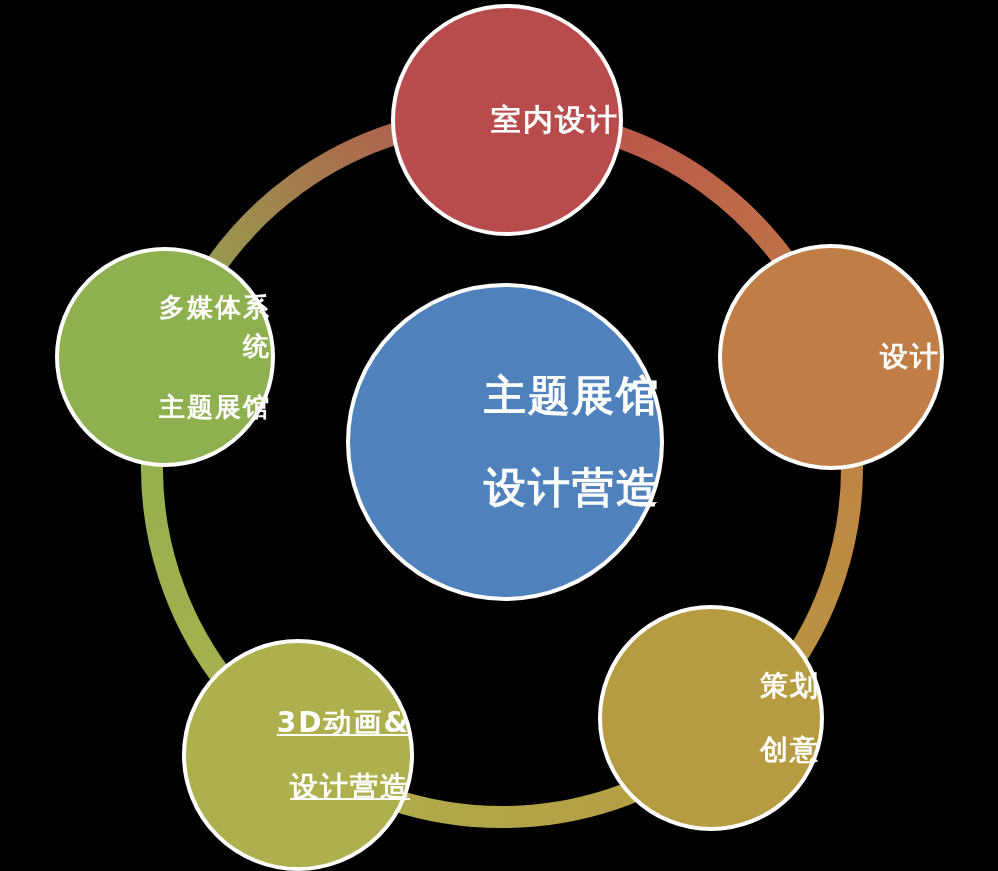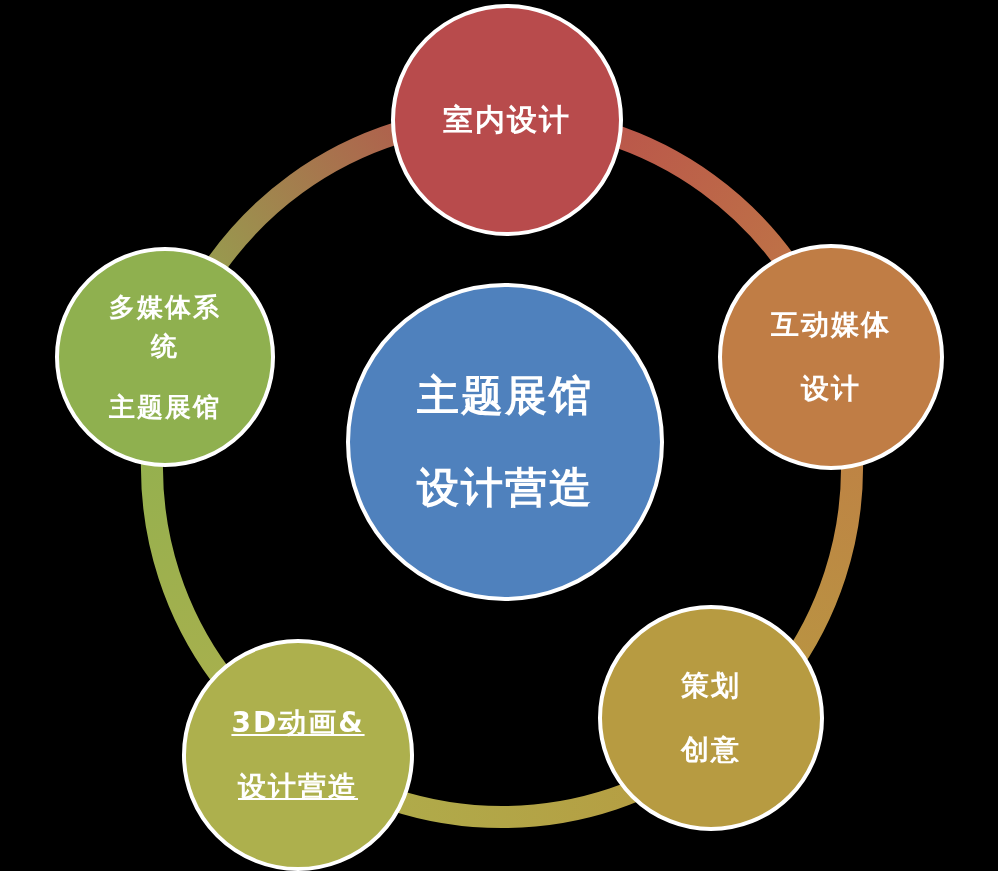--- a/index.html
+++ b/index.html
@@ -17,21 +17,21 @@
     width: 998px; height: 871px;
   }
   .node {
     position: absolute;
     transform: translate(-50%, -50%);
     border-radius: 50%;
     border: 4px solid #ffffff;
     box-sizing: border-box;
     display: flex;
     flex-direction: column;
-    align-items: center;
+    align-items: flex-end;
     justify-content: center;
     text-align: center;
     color: #ffffff;
     font-weight: bold;
   }
   .node .line { letter-spacing: 2px; }
   .node-center {
     left: 505px; top: 442px;
     width: 318px; height: 318px;
     background: #4f81bd;
@@ -109,21 +109,20 @@
   <div class="node node-center">
     <div class="line">主题展馆</div>
     <div class="line">设计营造</div>
   </div>
 
   <div class="node node-satellite node-interior">
     <div class="line">室内设计</div>
   </div>
 
   <div class="node node-satellite node-interactive">
-    <div class="line">互动媒体</div>
     <div class="line">设计</div>
   </div>
 
   <div class="node node-satellite node-planning">
     <div class="line">策划</div>
     <div class="line">创意</div>
   </div>
 
   <div class="node node-satellite node-animation">
     <div class="line">3D动画&amp;</div>

